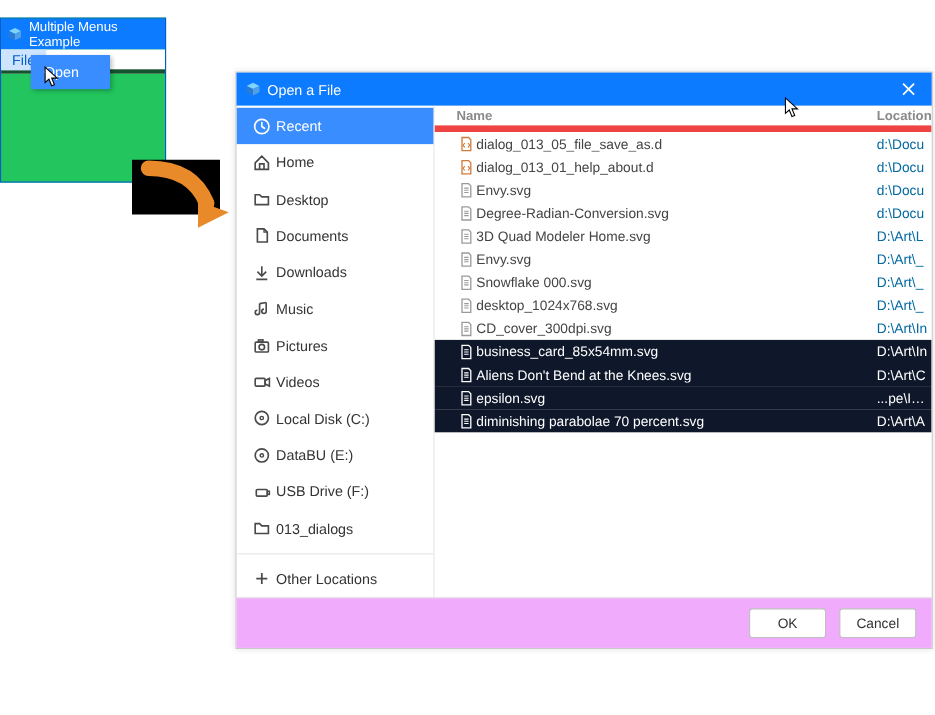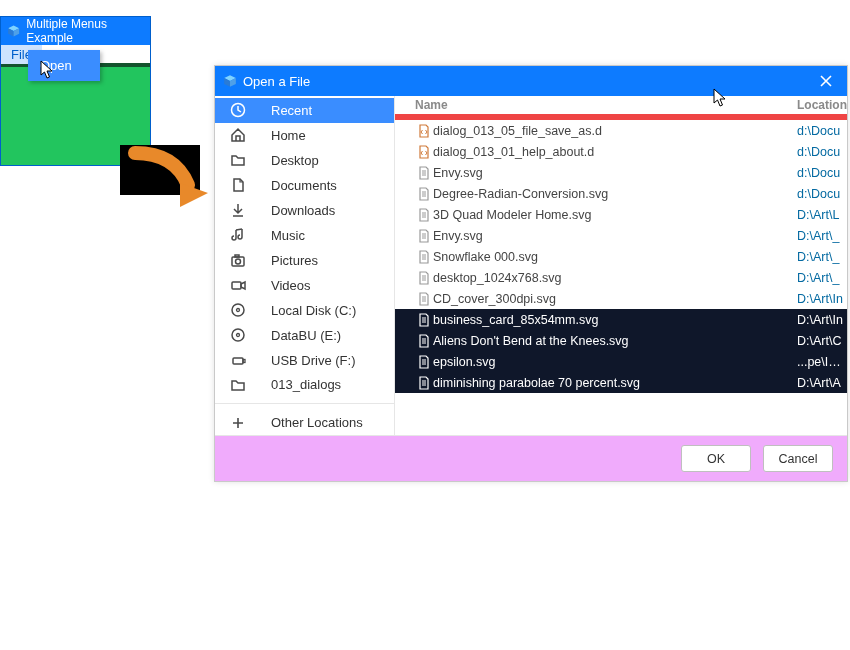--- a/index.html
+++ b/index.html
@@ -14,28 +14,28 @@
   .menu-item { font-size: 13px; padding: 4px 12px; cursor: default; }
 
   
   .cursor1 { position: absolute; left: 40px; top: 60px; pointer-events: none; }
   .cursor2 { position: absolute; left: 713px; top: 88px; pointer-events: none; }
 
   
   .arrow-block { position: absolute; left: 120px; top: 145px; }
 
   
-  .dialog { position:absolute; left:214px; top:65px; width:634px; height:417px; border:1px solid #c9c9c9; background:#fff; box-shadow:0 0 6px rgba(0,0,0,0.12); display:flex; flex-direction:column; }
+  .dialog { position:absolute; left:214px; top:65px; width:634px; height:525px; border:1px solid #c9c9c9; background:#fff; box-shadow:0 0 6px rgba(0,0,0,0.12); display:flex; flex-direction:column; }
   .dlg-titlebar { height:30px; background:#0d7bff; color:#fff; display:flex; align-items:center; padding:0 8px; font-size:13px; gap:6px; }
   .dlg-titlebar .spacer { flex:1; }
   .dlg-close { width:26px; display:flex; align-items:center; justify-content:center; font-size:14px; cursor:default; }
 
   .dlg-body { flex:1; display:flex; overflow:hidden; }
   .sidebar { width:180px; border-right:1px solid #e6e6e6; display:flex; flex-direction:column; padding-top:2px; }
-  .side-item { display:flex; align-items:center; gap:24px; height:38px; padding-left:14px; font-size:13px; color:#333; cursor:default; }
+  .side-item { display:flex; align-items:center; gap:4px; height:38px; padding-left:14px; font-size:13px; color:#333; cursor:default; }
   .side-item.selected { background:#3a8dff; color:#fff; }
   .side-item .ic { width:18px; display:flex; justify-content:center; }
   .side-sep { height:1px; background:#e6e6e6; margin:6px 0; }
 
   .file-pane { flex:1; display:flex; flex-direction:column; overflow:hidden; }
   .file-header { display:flex; height:24px; align-items:center; color:#8a8a8a; font-size:12px; border-bottom:6px solid #ef4444; padding-left:20px; font-weight:600; }
   .file-header .col-name { flex:1; }
   .file-header .col-loc  { width:50px; }
 
   .file-row { display:flex; align-items:center; height:21px; padding-left:20px; font-size:12.5px; color:#444; cursor:default; }

